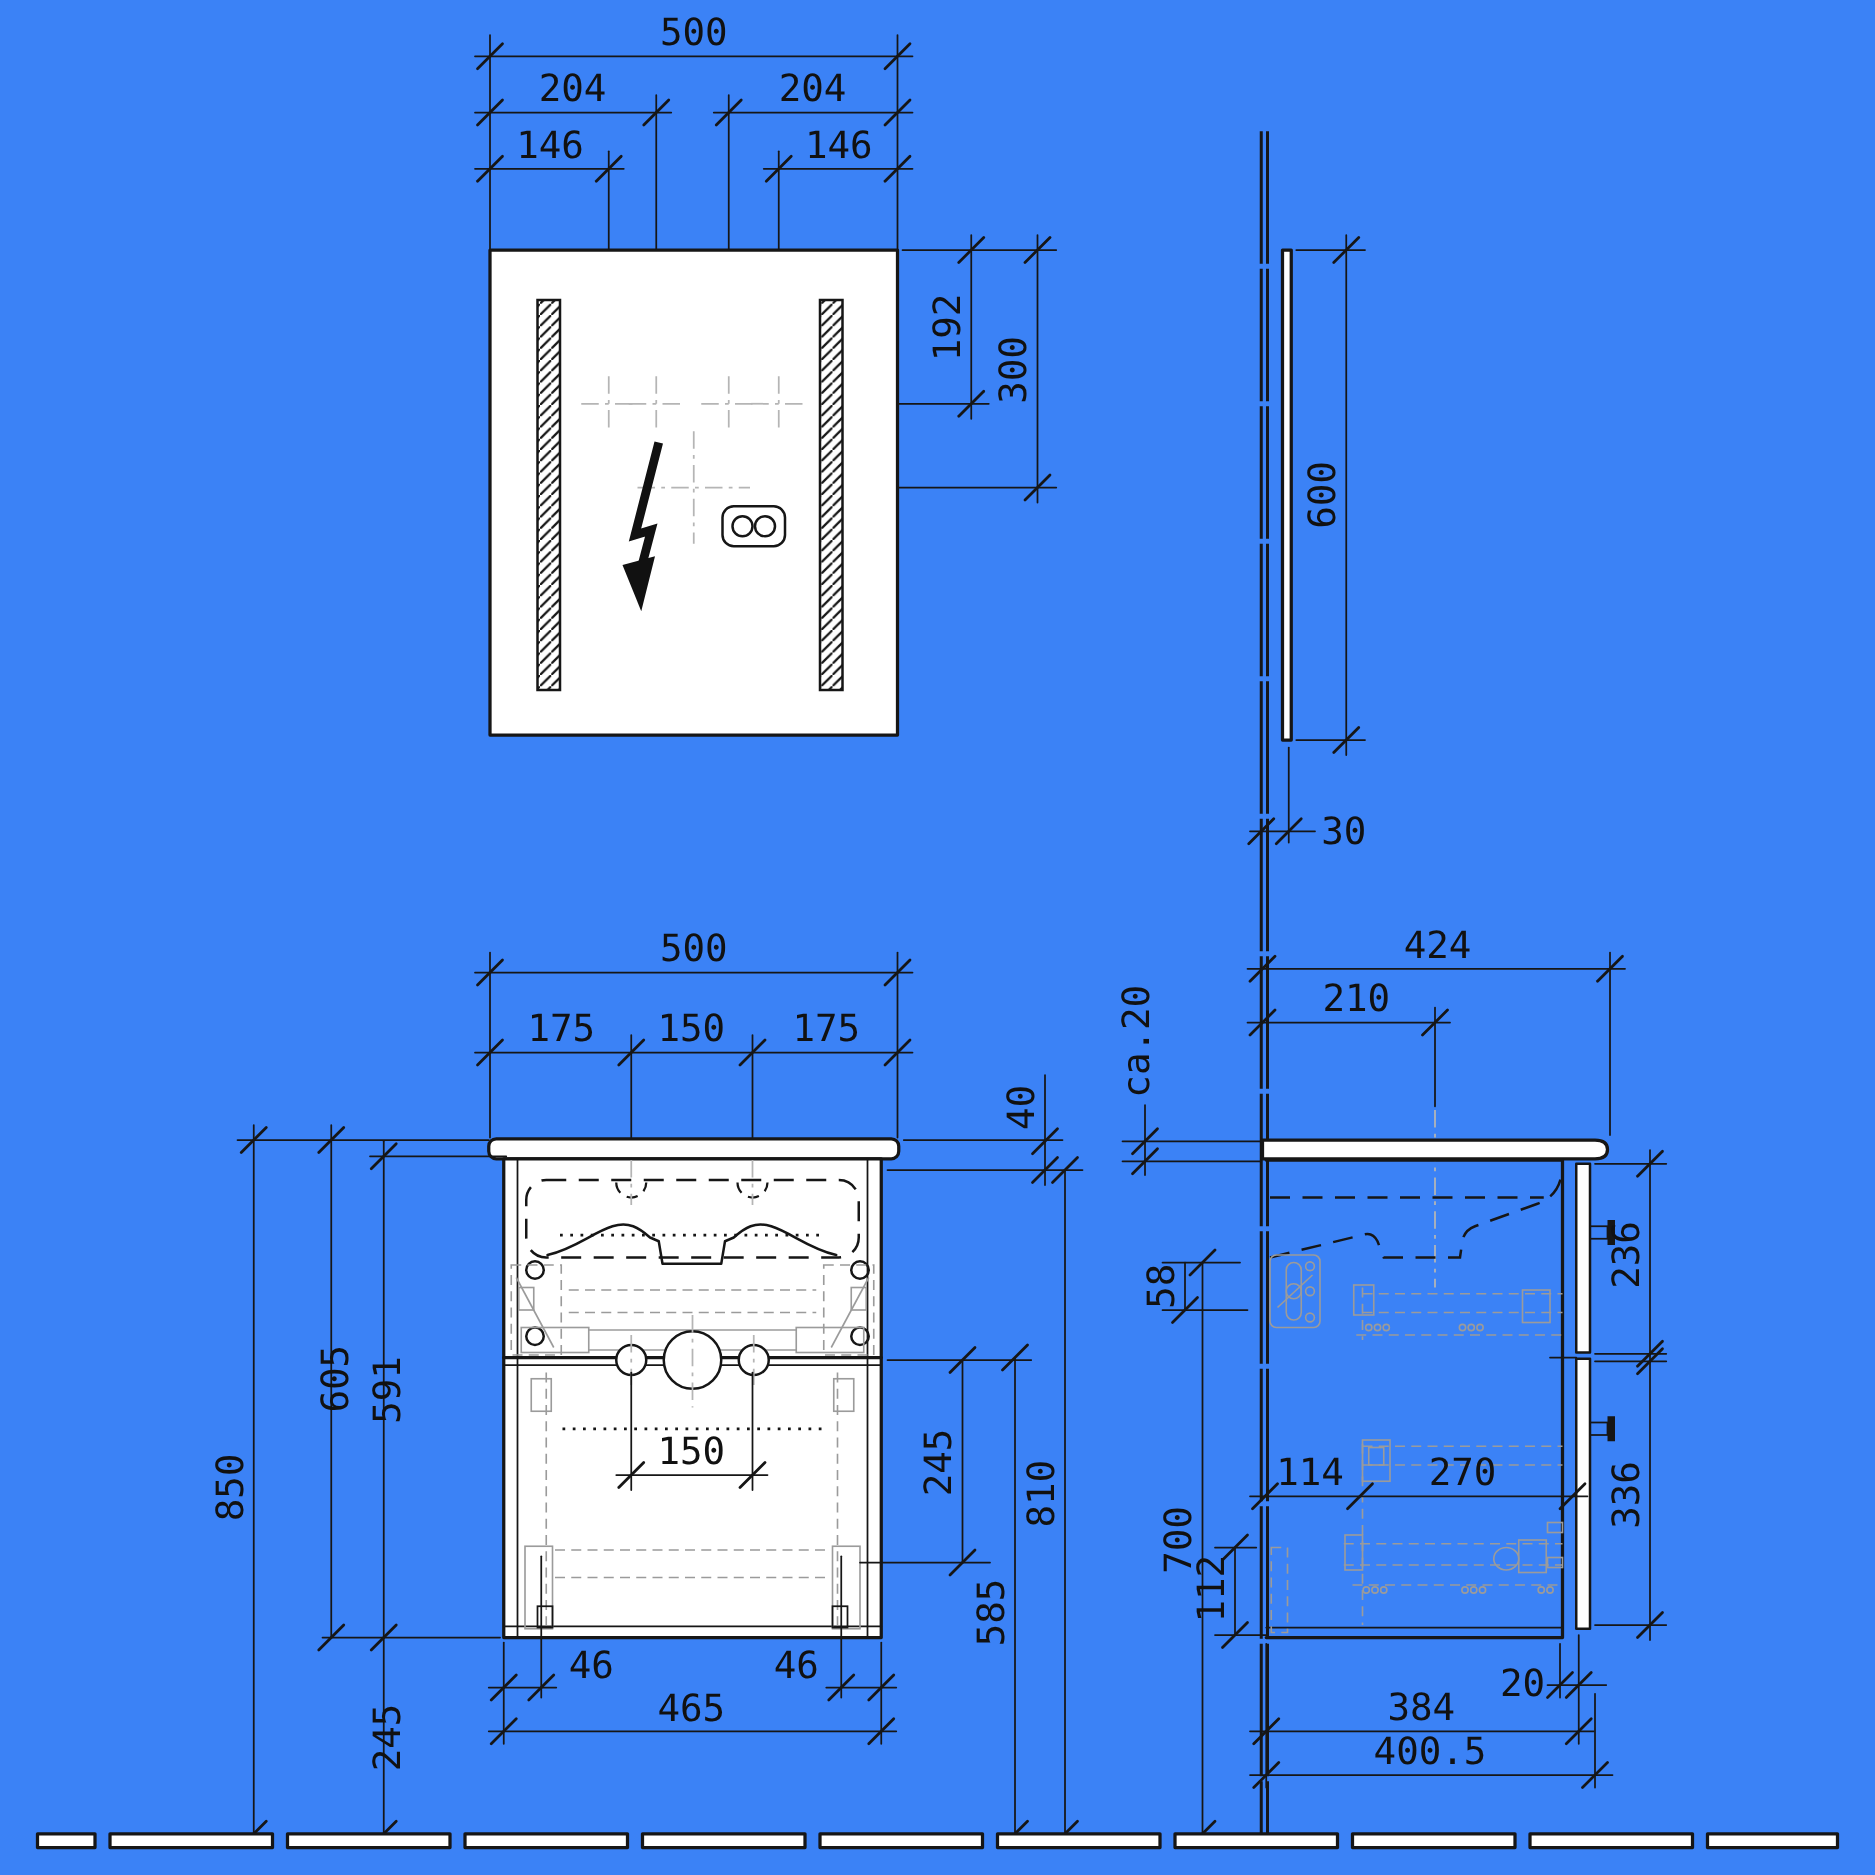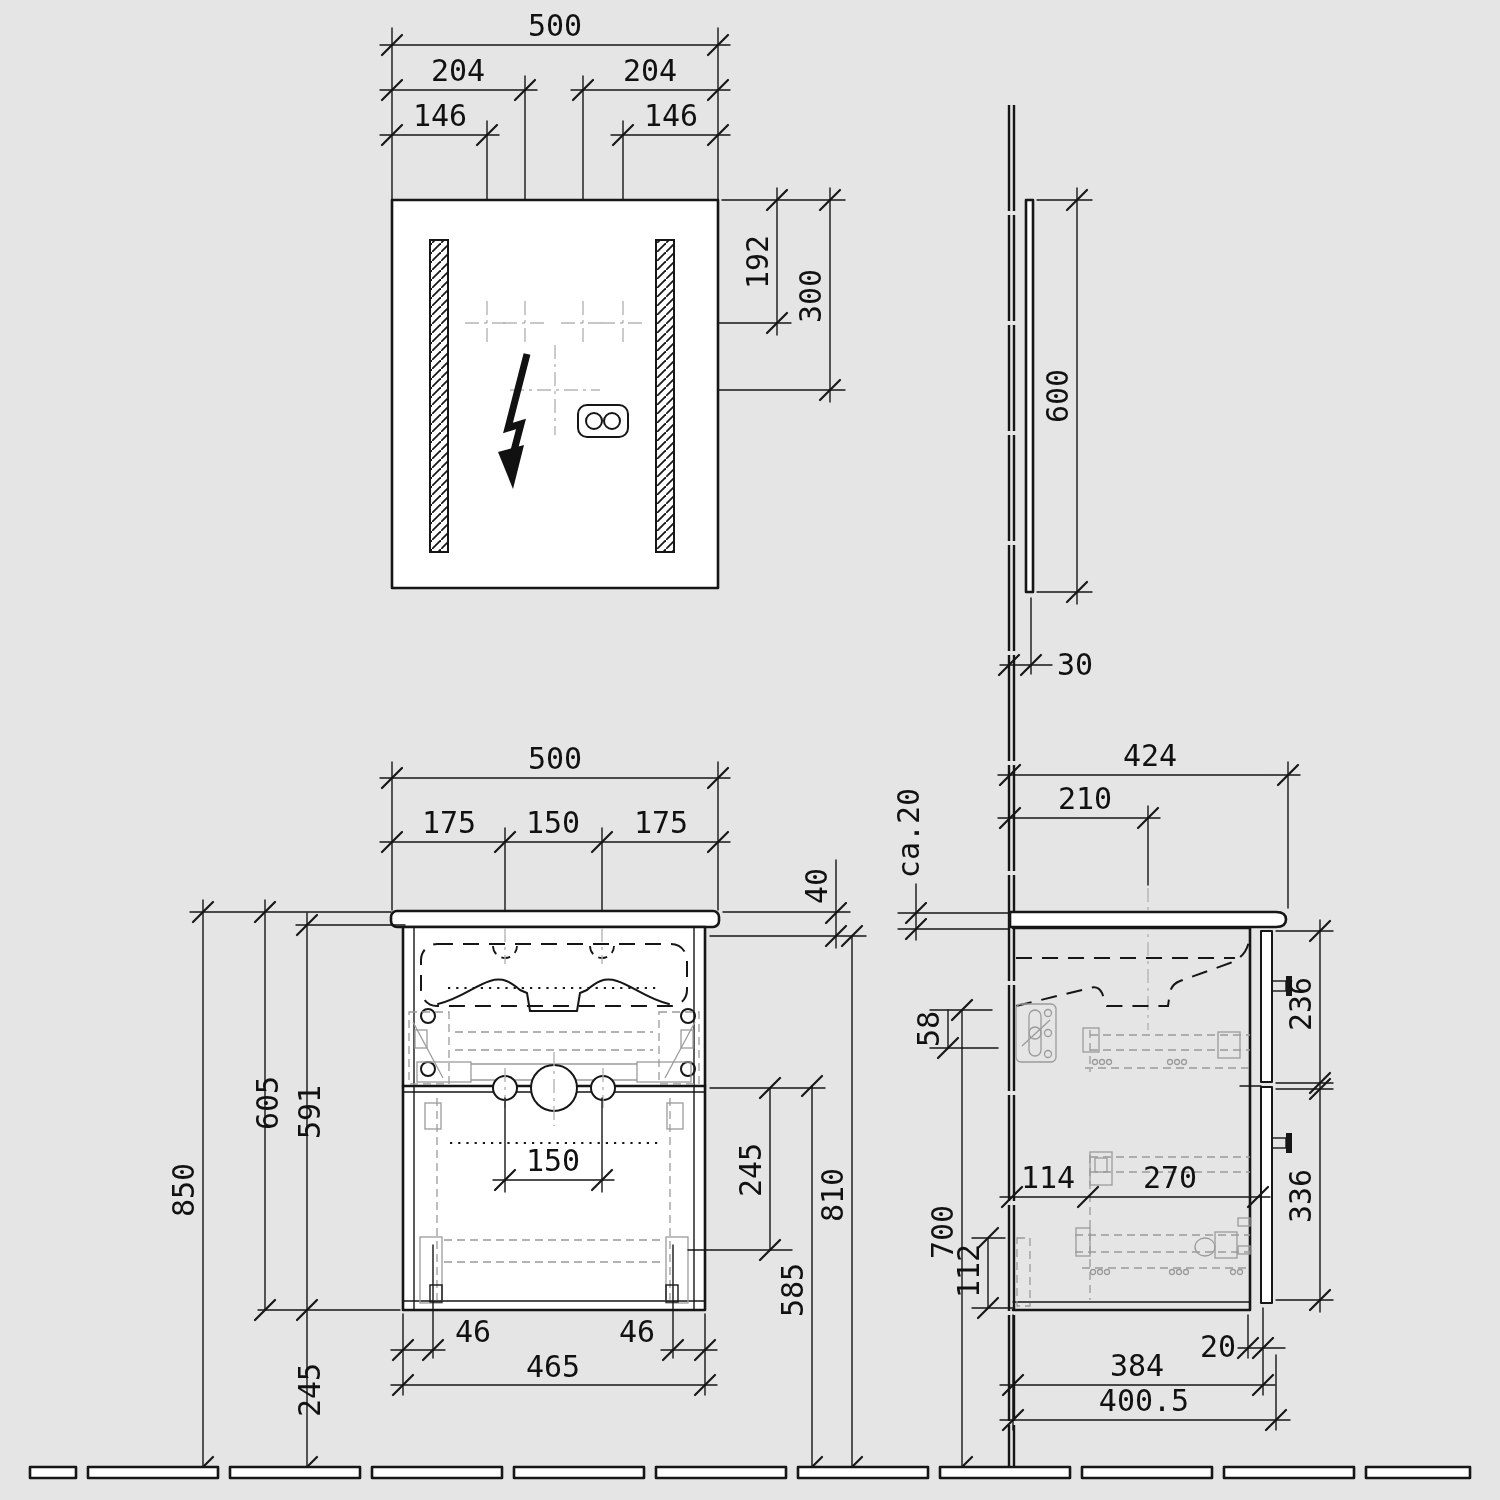--- a/index.html
+++ b/index.html
@@ -1,16 +1,16 @@
 <!DOCTYPE html>
 <html><head>
 <meta charset="utf-8">
 <style>
   html,body{margin:0;padding:0;background:#ffffff;}
-  .stage{position:relative;width:1500px;height:1500px;background:#e5e5e5;overflow:hidden;}
+  .stage{position:relative;width:1500px;height:1500px;background:#3b82f6;overflow:hidden;}
   svg{display:block;}
   
   .ln  {stroke:#161616;stroke-width:2.6;fill:none;stroke-linecap:round;stroke-linejoin:round;}
   .ln2 {stroke:#161616;stroke-width:2;fill:none;stroke-linecap:round;stroke-linejoin:round;}
   .th  {stroke:#161616;stroke-width:1.4;fill:none;stroke-linecap:round;}
   .dim {stroke:#161616;stroke-width:1.4;fill:none;stroke-linecap:round;}
   .tick{stroke:#161616;stroke-width:2.2;fill:none;stroke-linecap:round;}
   .dash{stroke:#161616;stroke-width:2;fill:none;stroke-dasharray:16 10;stroke-linecap:butt;}
   .dsh2{stroke:#161616;stroke-width:1.8;fill:none;stroke-dasharray:9 6;}
   .dot {stroke:#161616;stroke-width:2.2;fill:none;stroke-dasharray:2.2 6;}

